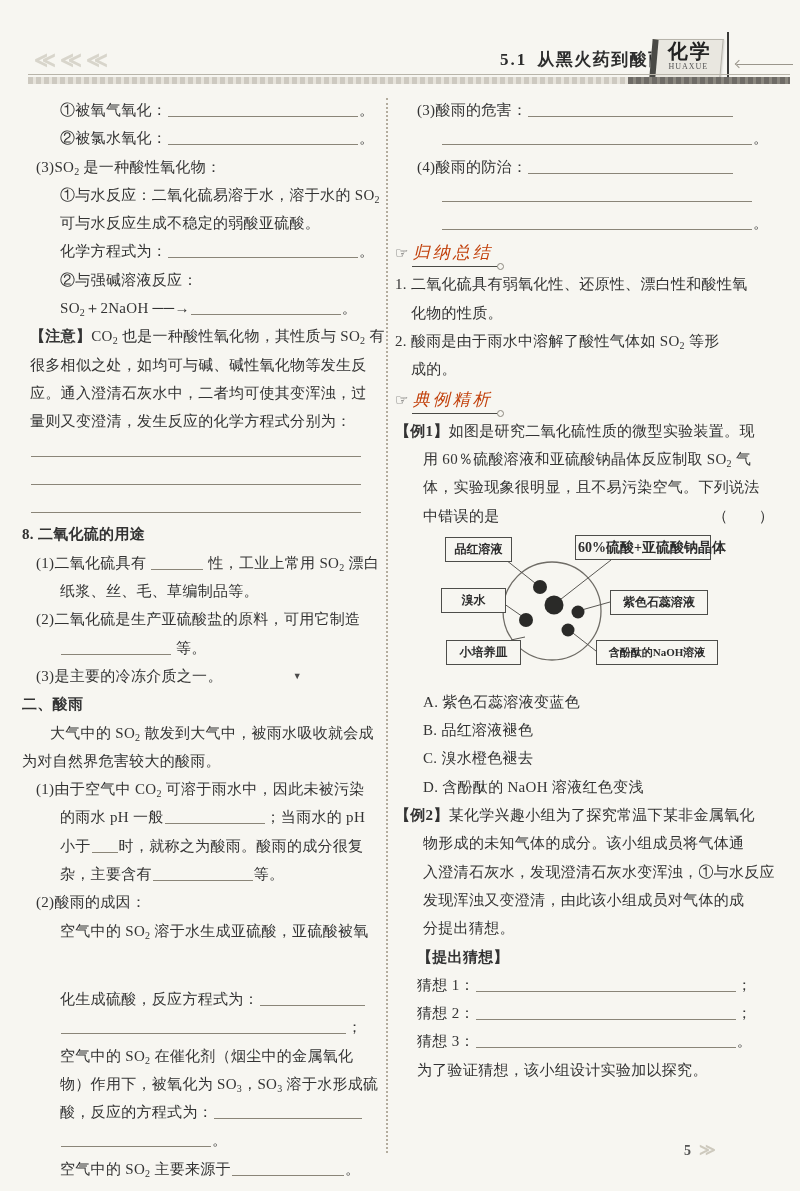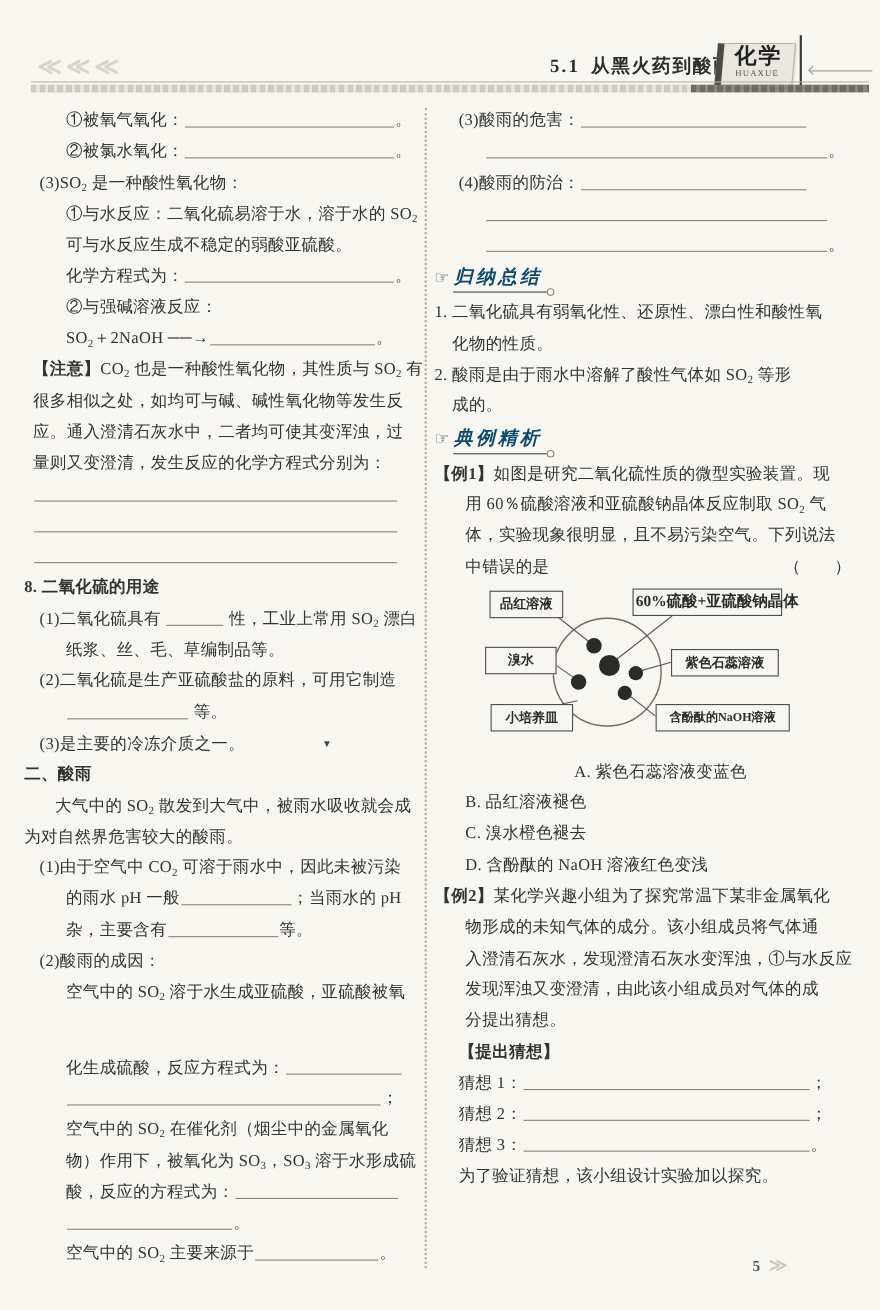--- a/index.html
+++ b/index.html
@@ -41,22 +41,22 @@
   .line b{font-weight:bold;}
   .line.bold{font-weight:bold;}
   sub{font-size:10px;vertical-align:-3px;line-height:0;}
   .blank{display:inline-block;border-bottom:1px solid #8a8578;height:15px;
     vertical-align:baseline;margin:0 1px -2px 1px;}
   .line-right{position:absolute;right:4px;top:0;}
   .tri{margin-left:70px;font-size:9px;color:#4a4a4a;vertical-align:2px;}
   
   .line.sec{height:30px;line-height:30px;margin:1px 0 2px 0;}
   .hand{font-size:15px;color:#444;margin-right:3px;}
-  .sec-t{display:inline-block;font-weight:bold;font-style:italic;font-size:17px;
-    letter-spacing:3px;color:#0c4a6e;border-bottom:1.5px solid #4a4a46;
+  .sec-t{display:inline-block;font-weight:normal;font-style:italic;font-size:17px;
+    letter-spacing:3px;color:#c2410c;border-bottom:1.5px solid #4a4a46;
     padding:0 4px 1px 1px;position:relative;line-height:24px;}
   .sec-t::after{content:'';position:absolute;right:-7px;bottom:-4px;width:5px;height:5px;
     border:1px solid #8c887e;border-radius:50%;background:#f7f6f1;}
   
   .diagram{position:relative;width:352px;height:148px;margin:4px 0 6px 26px;}
   .diagram svg{position:absolute;left:0;top:0;}
   .dlabel{position:absolute;border:1px solid #4d4d4a;background:#f7f6f1;
     text-align:center;font-weight:bold;font-size:12px;line-height:23px;height:23px;
     white-space:nowrap;padding:0 2px;color:#2c2c2c;}
   
@@ -108,20 +108,21 @@
         <div class="line" style="padding-left: 14px;">(1)二氧化硫具有 <span class="blank" style="width:52px"></span> 性，工业上常用 SO<sub>2</sub> 漂白</div>
         <div class="line" style="padding-left: 38px;">纸浆、丝、毛、草编制品等。</div>
         <div class="line" style="padding-left: 14px;">(2)二氧化硫是生产亚硫酸盐的原料，可用它制造</div>
         <div class="line" style="padding-left: 38px;"><span class="blank" style="width:110px"></span> 等。</div>
         <div class="line" style="padding-left: 14px;">(3)是主要的冷冻介质之一。<span class="tri">▼</span></div>
         <div class="line bold">二、酸雨</div>
         <div class="line" style="padding-left: 28px;">大气中的 SO<sub>2</sub> 散发到大气中，被雨水吸收就会成</div>
         <div class="line">为对自然界危害较大的酸雨。</div>
         <div class="line" style="padding-left: 14px;">(1)由于空气中 CO<sub>2</sub> 可溶于雨水中，因此未被污染</div>
         <div class="line" style="padding-left: 38px;">的雨水 pH 一般<span class="blank" style="width:100px"></span>；当雨水的 pH</div>
+        <div class="line" style="padding-left: 38px;">小于<span class="blank" style="width:26px"></span>时，就称之为酸雨。酸雨的成分很复</div>
         <div class="line" style="padding-left: 38px;">杂，主要含有<span class="blank" style="width:100px"></span>等。</div>
         <div class="line" style="padding-left: 14px;">(2)酸雨的成因：</div>
         <div class="line" style="padding-left: 38px;">空气中的 SO<sub>2</sub> 溶于水生成亚硫酸，亚硫酸被氧</div>
         <div class="line" style="padding-left: 38px; margin-top: 40px;">化生成硫酸，反应方程式为：<span class="blank" style="width:105px"></span></div>
         <div class="line" style="padding-left: 38px;"><span class="blank" style="width:285px"></span>；</div>
         <div class="line" style="padding-left: 38px;">空气中的 SO<sub>2</sub> 在催化剂（烟尘中的金属氧化</div>
         <div class="line" style="padding-left: 38px;">物）作用下，被氧化为 SO<sub>3</sub>，SO<sub>3</sub> 溶于水形成硫</div>
         <div class="line" style="padding-left: 38px;">酸，反应的方程式为：<span class="blank" style="width:148px"></span></div>
         <div class="line" style="padding-left: 38px;"><span class="blank" style="width:150px"></span>。</div>
         <div class="line" style="padding-left: 38px;">空气中的 SO<sub>2</sub> 主要来源于<span class="blank" style="width:112px"></span>。</div>
@@ -163,21 +164,21 @@
         </svg>
         <div class="dlabel" style="left:24px;top:3px;width:61px">品红溶液</div>
         <div class="dlabel" style="left:154px;top:1px;width:130px;font-size:14px">60%硫酸+亚硫酸钠晶体</div>
         <div class="dlabel" style="left:20px;top:54px;width:59px">溴水</div>
         <div class="dlabel" style="left:189px;top:56px;width:92px">紫色石蕊溶液</div>
         <div class="dlabel" style="left:25px;top:106px;width:69px">小培养皿</div>
         <div class="dlabel" style="left:175px;top:106px;width:116px;font-size:11px">含酚酞的NaOH溶液</div>
       </div>
 
       <div id="right-lines-bottom">
-          <div class="line" style="padding-left: 28px; text-align: center;">A. 紫色石蕊溶液变蓝色</div>
+          <div class="line" style="padding-left: 28px;">A. 紫色石蕊溶液变蓝色</div>
           <div class="line" style="padding-left: 28px;">B. 品红溶液褪色</div>
           <div class="line" style="padding-left: 28px;">C. 溴水橙色褪去</div>
           <div class="line" style="padding-left: 28px;">D. 含酚酞的 NaOH 溶液红色变浅</div>
           <div class="line"><b>【例2】</b>某化学兴趣小组为了探究常温下某非金属氧化</div>
           <div class="line" style="padding-left: 28px;">物形成的未知气体的成分。该小组成员将气体通</div>
           <div class="line" style="padding-left: 28px;">入澄清石灰水，发现澄清石灰水变浑浊，①与水反应</div>
           <div class="line" style="padding-left: 28px;">发现浑浊又变澄清，由此该小组成员对气体的成</div>
           <div class="line" style="padding-left: 28px;">分提出猜想。</div>
           <div class="line" style="padding-left: 22px;"><b>【提出猜想】</b></div>
           <div class="line" style="padding-left: 22px;">猜想 1：<span class="blank" style="width:260px"></span>；</div>

